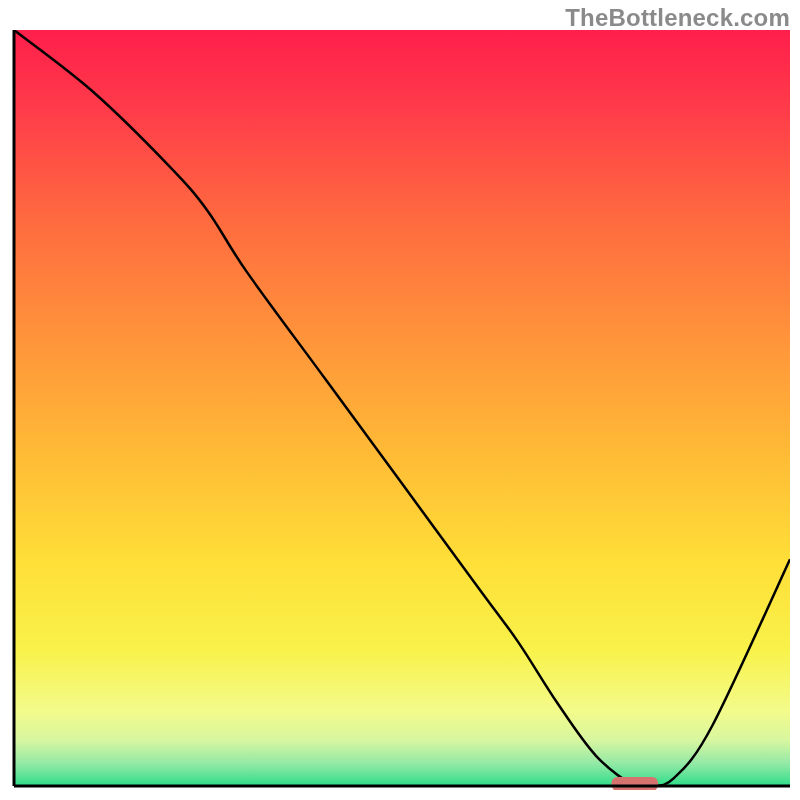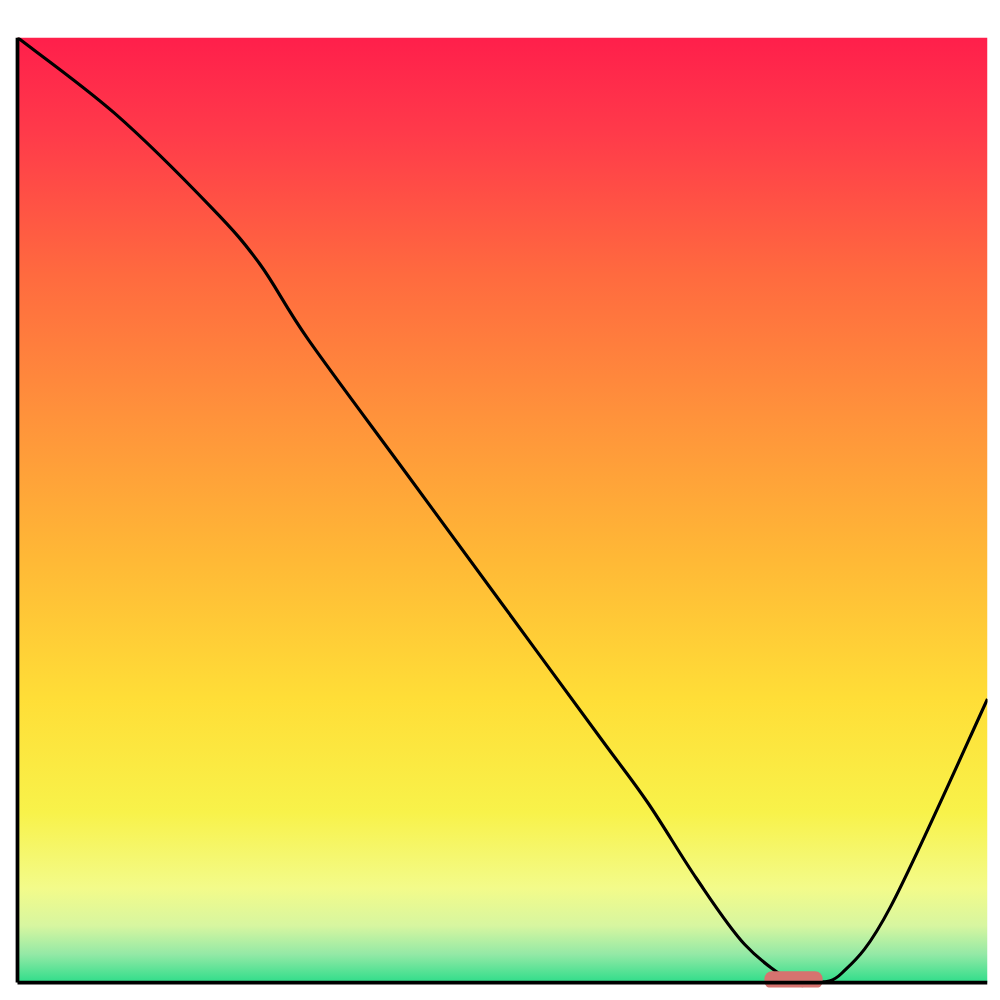--- a/index.html
+++ b/index.html
@@ -24,20 +24,21 @@
     height: 760px;
   }
   .axis-line { stroke: #000; stroke-width: 3; fill: none; }
   .curve { stroke: #000; stroke-width: 2.5; fill: none; }
   .marker-bar { fill: #d6736f; rx: 6; ry: 6; }
 </style>
 </head>
 <body>
 
 <div class="stage">
+  <div class="watermark">TheBottleneck.com</div>
 
   <svg class="plot" viewBox="0 0 780 760" preserveAspectRatio="none">
     <defs>
       <linearGradient id="bg-grad" x1="0" y1="0" x2="0" y2="1">
         <stop offset="0%" stop-color="#ff1f4b"></stop>
         <stop offset="10%" stop-color="#ff3a4a"></stop>
         <stop offset="25%" stop-color="#ff6a3f"></stop>
         <stop offset="40%" stop-color="#ff923b"></stop>
         <stop offset="55%" stop-color="#ffb836"></stop>
         <stop offset="70%" stop-color="#ffde37"></stop>

